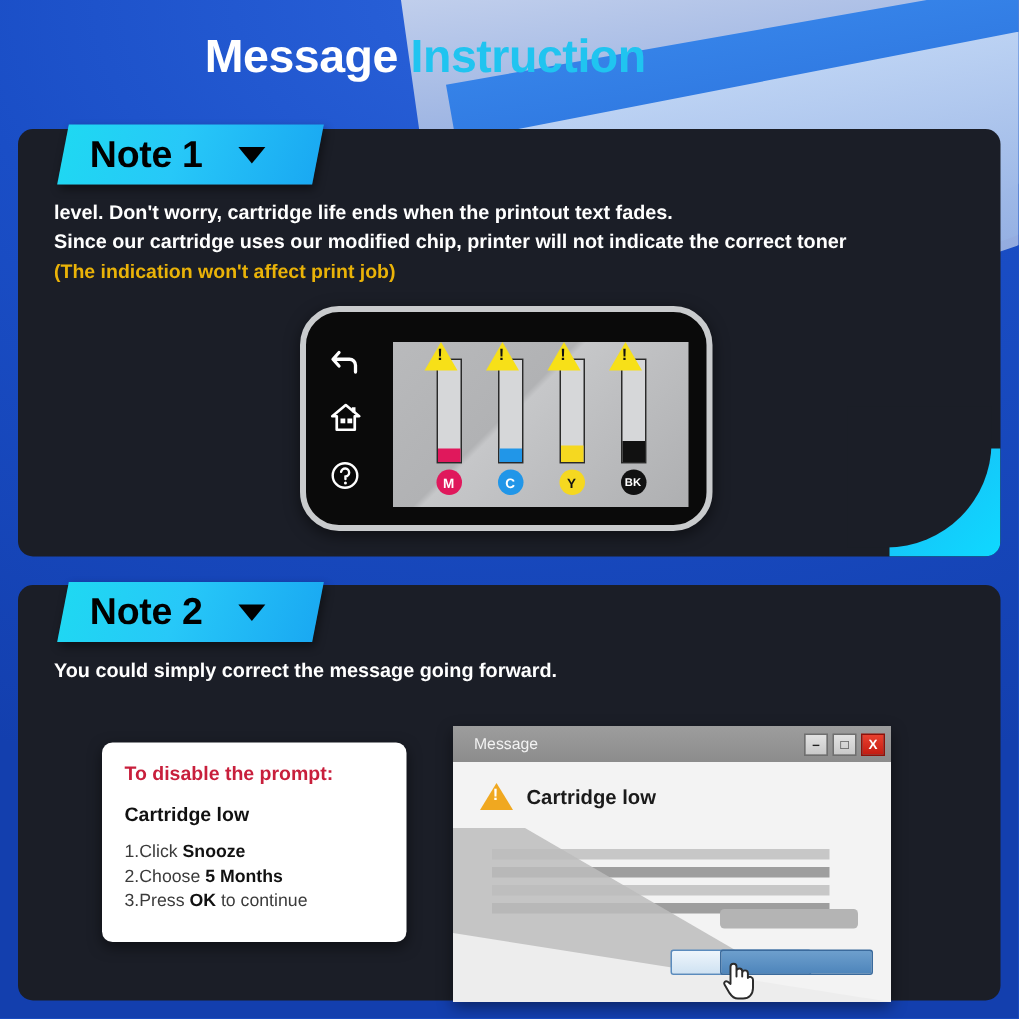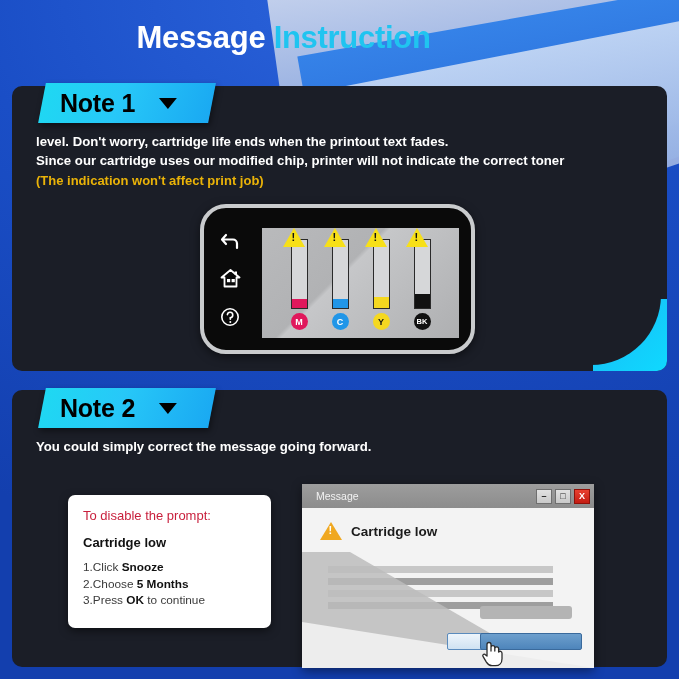--- a/index.html
+++ b/index.html
@@ -168,21 +168,21 @@
     font-size:9px; font-weight:bold; color:#fff;
   }
   .chip.bk{ font-size:7.5px; }
 
   
   #card{
     position:absolute; left:68px; top:495px; width:203px; height:133px;
     background:#ffffff; border-radius:7px; z-index:8;
     padding:13px 15px 0; box-shadow:0 3px 9px rgba(0,0,0,.5);
   }
-  #card .hdr{ color:#c81f3c; font-size:13px; font-weight:normal; }
+  #card .hdr{ color:#c81f3c; font-size:13px; font-weight:bold; }
   #card .sub{ color:#111; font-size:13px; font-weight:bold; margin-top:12px; }
   #card ol{ list-style:none; margin-top:9px; }
   #card li{ color:#3b3b3b; font-size:11.8px; line-height:16.5px; }
   #card li b{ color:#111;text-align:right; }
 
   
   #dialog{
     position:absolute; left:302px; top:484px; width:292px; height:184px;
     background:#f1f1f1; z-index:8; overflow:hidden;
     box-shadow:0 3px 10px rgba(0,0,0,.45);

